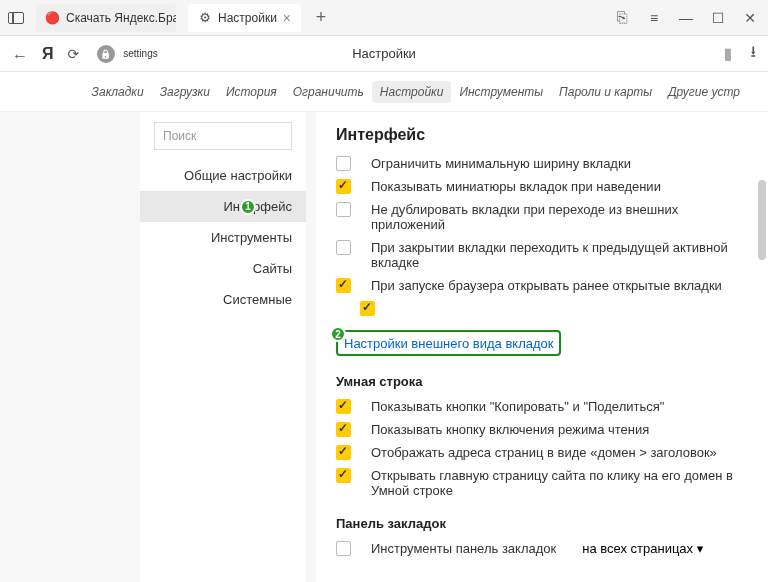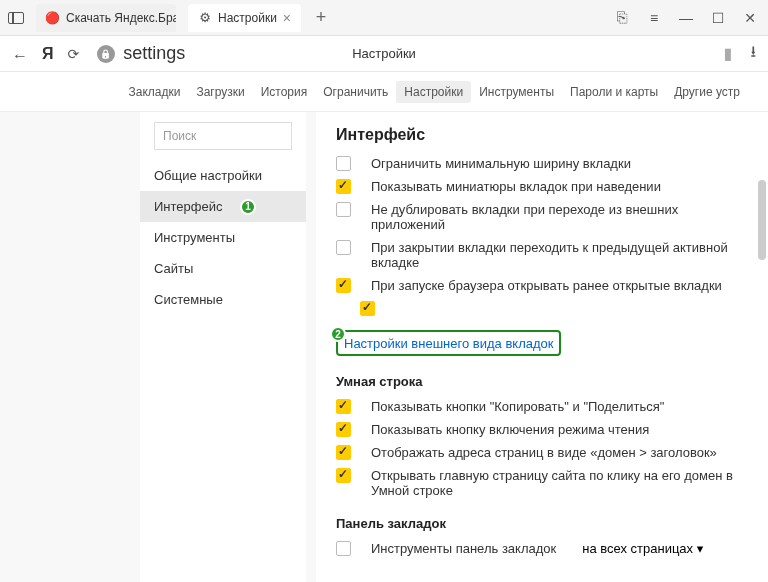--- a/index.html
+++ b/index.html
@@ -19,34 +19,34 @@
 .titlebar-right { margin-left: auto; display: flex; align-items: center; gap: 12px; }
 .tb-btn { width: 20px; height: 20px; display: flex; align-items: center; justify-content: center; color: #555; cursor: pointer; font-size: 14px; }
 
 .addrbar { height: 36px; background: #fff; display: flex; align-items: center; padding: 0 12px; gap: 14px; border-bottom: 1px solid #e8e8e8; }
 .nav-arrow { color: #555; font-size: 16px; cursor: pointer; }
 .yandex-y { font-weight: bold; font-size: 16px; color: #333; cursor: pointer; }
 .reload { color: #555; font-size: 14px; cursor: pointer; }
 .url-box { flex: 1; display: flex; align-items: center; gap: 8px; padding: 0 4px; }
 .lock-circle { width: 18px; height: 18px; border-radius: 50%; background: #999; display: flex; align-items: center; justify-content: center; }
 .lock-circle::before { content: '🔒'; font-size: 9px; filter: grayscale(1) brightness(2); }
-.url-text { font-size: 18px; color: #333; }
+.url-text { font-size: 10px; color: #333; }
 .page-title-center { position: absolute; left: 50%; transform: translateX(-50%); font-size: 13px; color: #333; }
 .bookmark-flag { color: #aaa; margin-left: auto; }
 .download-btn { color: #555; font-size: 16px; cursor: pointer; }
 
-.subnav { height: 40px; background: #fff; display: flex; align-items: center; justify-content: flex-end; padding: 0 20px; font-size: 12px; color: #555; border-bottom: 1px solid #eee; }
+.subnav { height: 40px; background: #fff; display: flex; align-items: center; justify-content: flex-end; padding: 0 20px; font-size: 12px; color: #555; border-bottom: 1px solid #eee; font-style: italic; }
 .subnav-item { cursor: pointer; padding: 4px 8px; border-radius: 3px; }
 .subnav-item.active { background: #eee; }
 
 .content { display: flex; height: calc(582px - 112px); background: #f8f8f8; }
 .content-pad { width: 140px; }
 .sidebar { width: 166px; background: #fff; padding: 10px 0; }
 .search-box { margin: 0 14px 10px; padding: 6px 8px; border: 1px solid #ddd; font-size: 12px; color: #999; cursor: text; }
-.side-item { padding: 8px 14px; font-size: 13px; color: #333; cursor: pointer; position: relative; }
+.side-item { padding: 8px 14px; font-size: 13px; color: #333; cursor: pointer; position: relative; text-align: right; }
 .side-item.active { background: #e8e8e8; }
 
 .main { flex: 1; background: #fff; margin-left: 10px; padding: 14px 20px; overflow-y: auto; position: relative; }
 .sec-title { font-size: 16px; font-weight: bold; color: #222; margin-bottom: 12px; }
 .sub-title { font-size: 13px; font-weight: bold; color: #222; margin: 18px 0 10px; }
 .opt { display: flex; align-items: flex-start; gap: 20px; margin-bottom: 8px; font-size: 13px; color: #333; }
 .opt.indent { margin-left: 24px; }
 .chk { width: 15px; height: 15px; border: 1.5px solid #bbb; border-radius: 2px; flex-shrink: 0; position: relative; cursor: pointer; }
 .chk.checked { background: #ffcc00; border-color: #ffcc00; }
 .chk.checked::after { content: '✓'; position: absolute; top: -2px; left: 1px; font-size: 12px; color: #333; font-weight: bold; }

